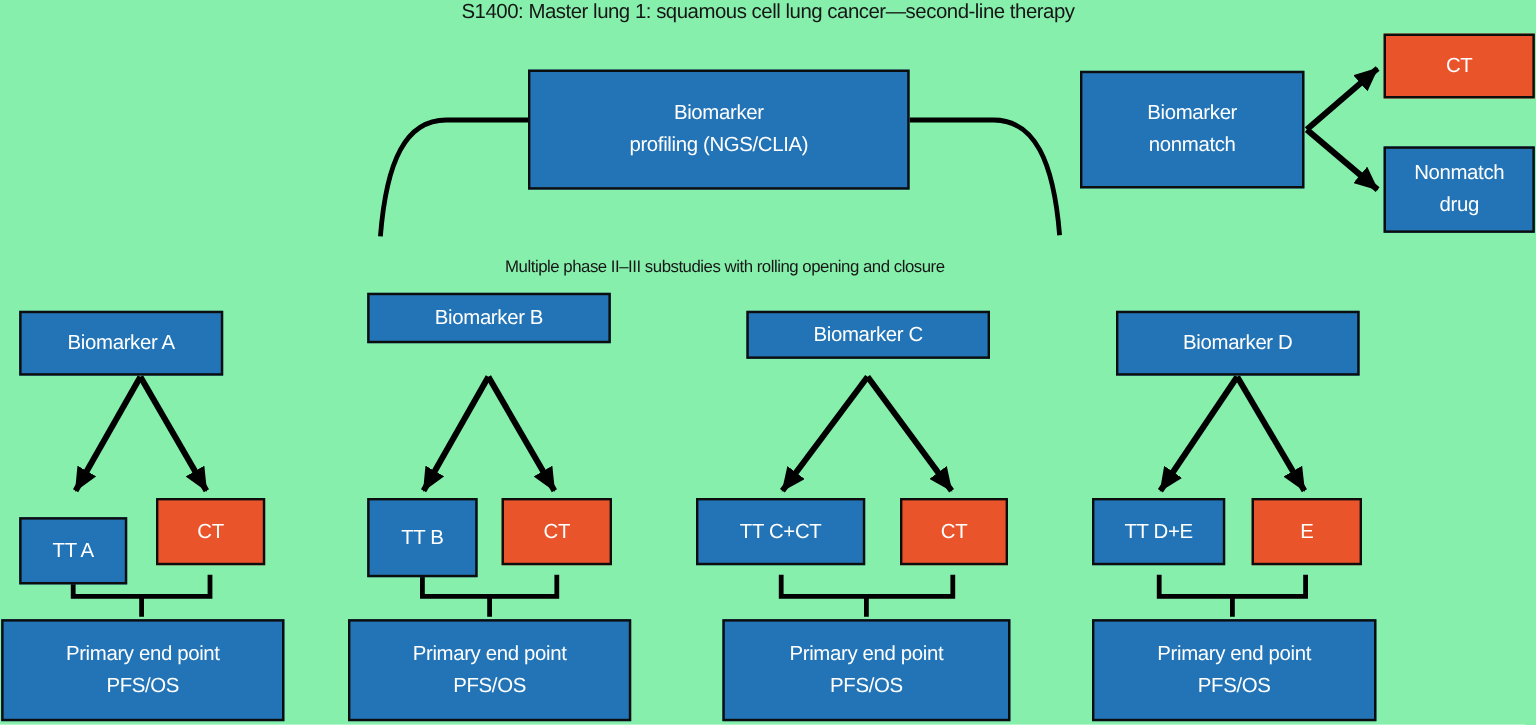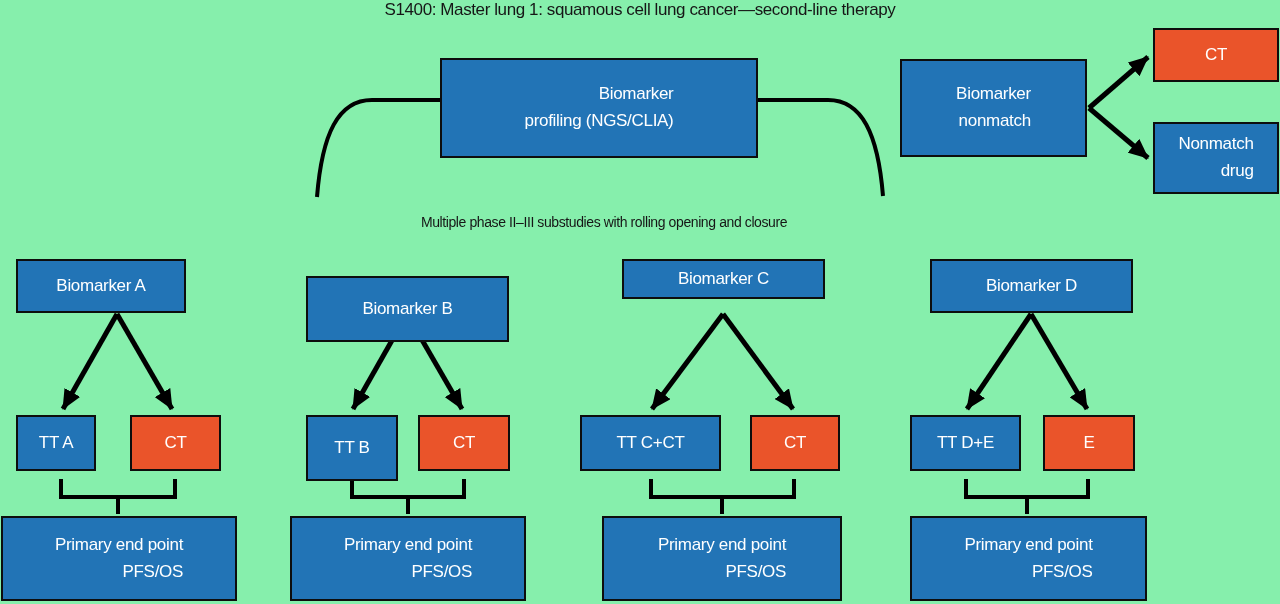--- a/index.html
+++ b/index.html
@@ -19,21 +19,21 @@
   }
   .subtitle{
     position:absolute;left:604px;top:214px;transform:translateX(-50%);
     white-space:nowrap;
     font-size:14px;letter-spacing:-0.4px;
     color:var(--ink,#161616);
   }
   .bx{
     position:absolute;box-sizing:border-box;
     display:flex;align-items:center;justify-content:center;
-    text-align:right;white-space:pre-line;
+    text-align:center;white-space:pre-line;
     background:var(--blue,#2274B6);
     border:2px solid var(--edge,#0d0d0d);
     color:var(--boxtext,#ffffff);
     font-size:17px;line-height:1.58;letter-spacing:-0.3px;
   }
   .bx.orange{background:var(--orange,#EA542A);}
   .ln{stroke:var(--line,#000);stroke-width:5;fill:none;}
   .thin{stroke:var(--line,#000);stroke-width:4;fill:none;}
 </style>
 </head>
@@ -76,26 +76,26 @@
 
   <div class="bx" style="left:440px;top:58px;width:318px;height:100px;">Biomarker
 profiling (NGS/CLIA)</div>
   <div class="bx" style="left:900px;top:59px;width:187px;height:98px;">Biomarker
 nonmatch</div>
   <div class="bx orange" style="left:1153px;top:28px;width:126px;height:54px;">CT</div>
   <div class="bx" style="left:1153px;top:122px;width:126px;height:72px;">Nonmatch
 drug</div>
 
   <div class="bx" style="left:16px;top:259px;width:170px;height:54px;">Biomarker A</div>
-  <div class="bx" style="left:16px;top:415px;width:80px;height:56px;">TT A</div>
+  <div class="bx" style="left:16px;top:431px;width:90px;height:56px;">TT A</div>
   <div class="bx orange" style="left:130px;top:415px;width:91px;height:56px;">CT</div>
   <div class="bx" style="left:1px;top:516px;width:236px;height:85px;">Primary end point
 PFS/OS</div>
 
-  <div class="bx" style="left:306px;top:276px;width:203px;height:66px;">Biomarker B</div>
+  <div class="bx" style="left:306px;top:244px;width:203px;height:42px;">Biomarker B</div>
   <div class="bx" style="left:306px;top:415px;width:92px;height:66px;">TT B</div>
   <div class="bx orange" style="left:418px;top:415px;width:92px;height:56px;">CT</div>
   <div class="bx" style="left:290px;top:516px;width:236px;height:85px;">Primary end point
 PFS/OS</div>
 
   <div class="bx" style="left:622px;top:259px;width:203px;height:40px;">Biomarker C</div>
   <div class="bx" style="left:580px;top:415px;width:141px;height:56px;">TT C+CT</div>
   <div class="bx orange" style="left:750px;top:415px;width:90px;height:56px;">CT</div>
   <div class="bx" style="left:602px;top:516px;width:240px;height:85px;">Primary end point
 PFS/OS</div>

